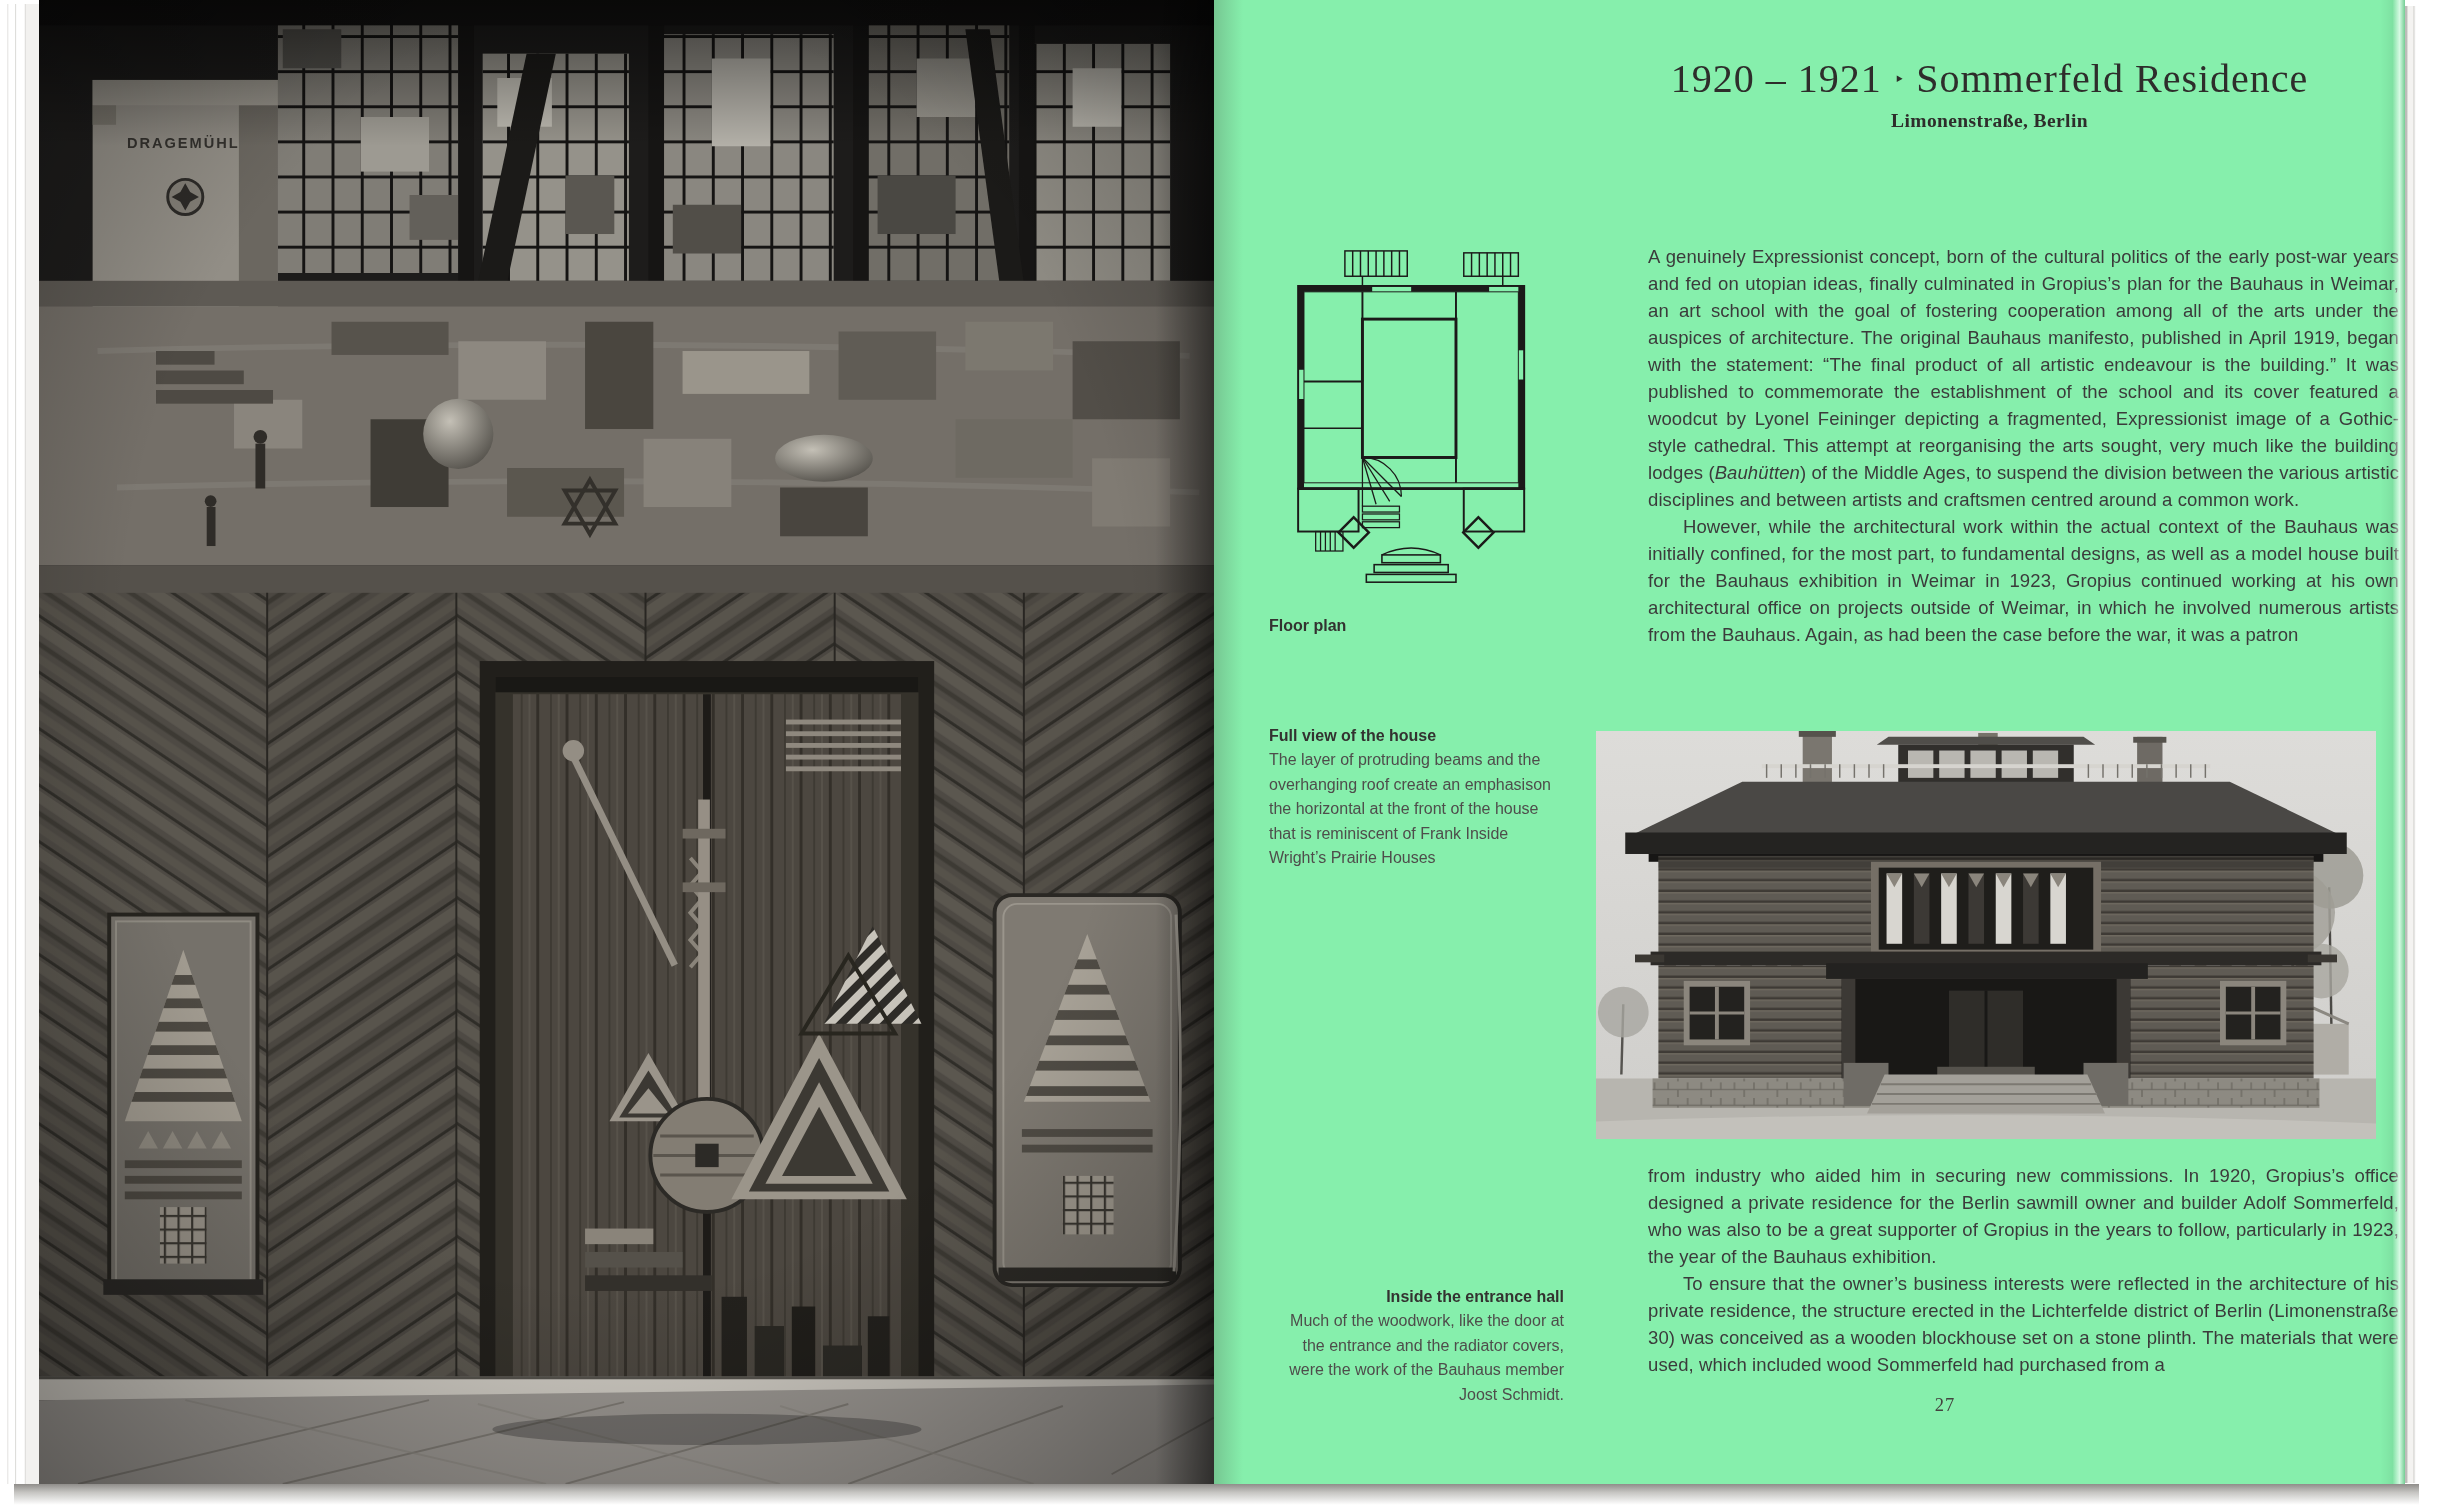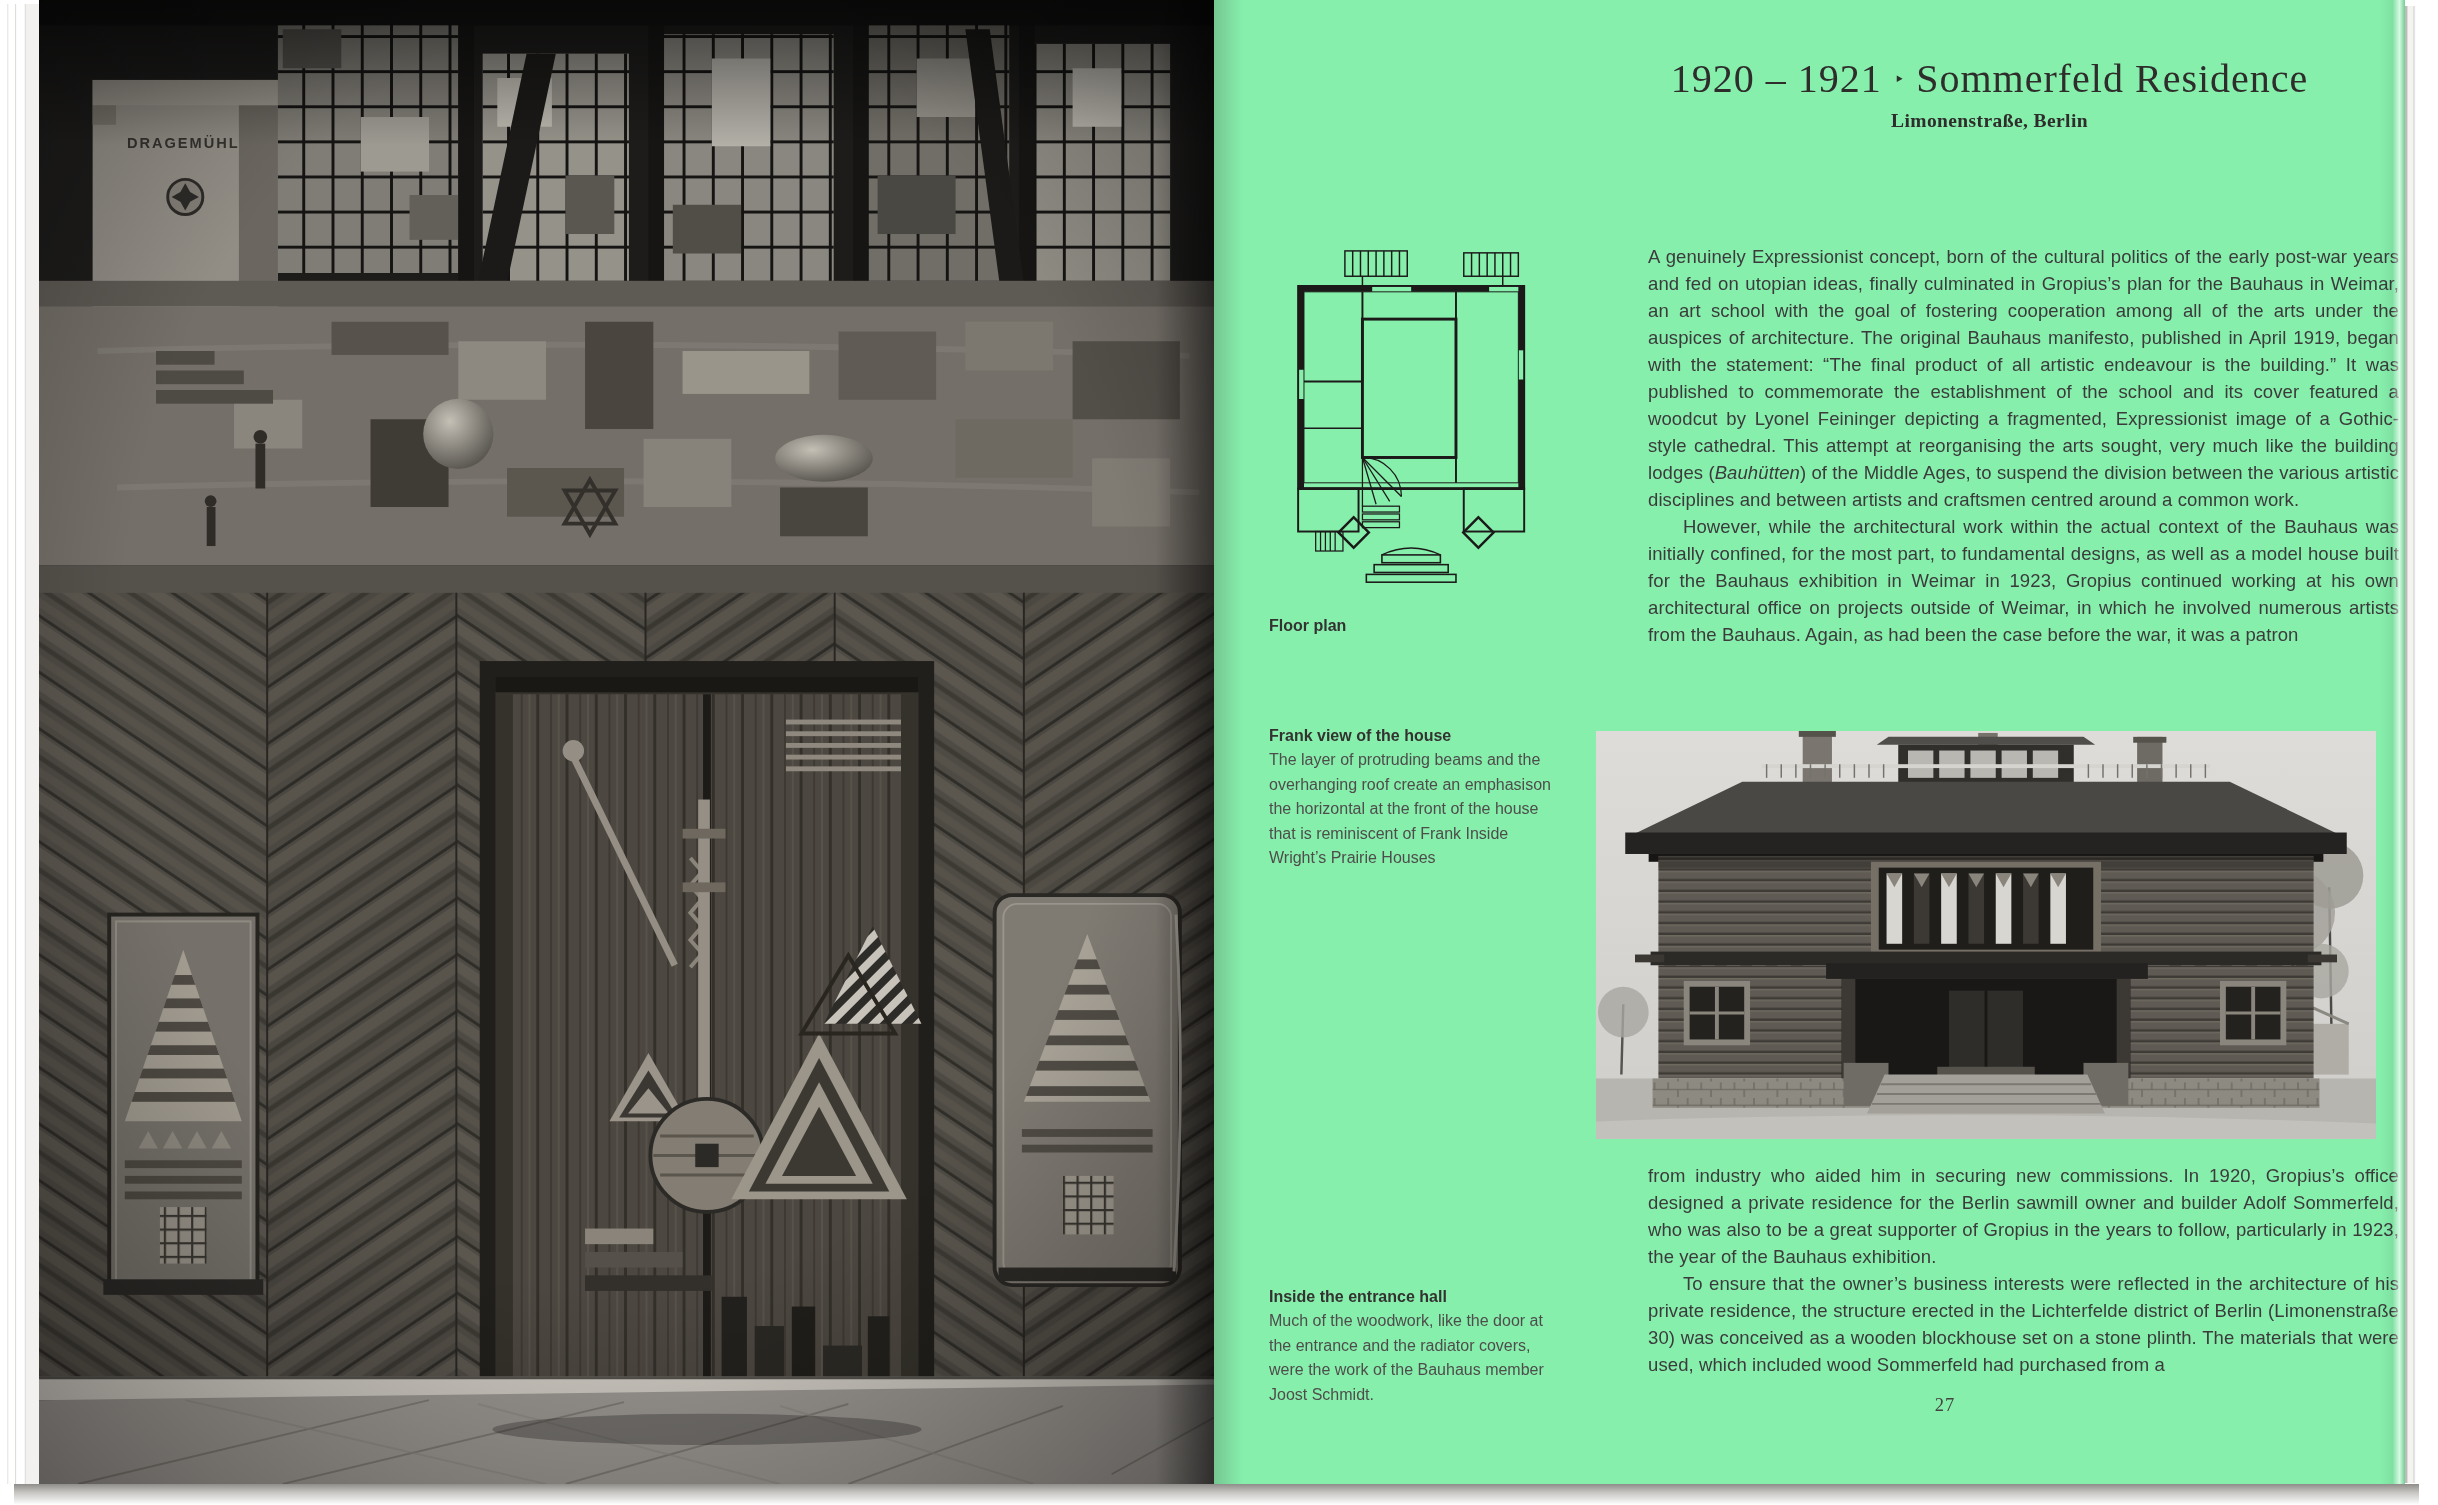--- a/index.html
+++ b/index.html
@@ -33,21 +33,21 @@
   .header .marker{font-size:22.4px;vertical-align:4.9px;margin:0 11.7px 0 13.7px;color:#2e2d2b;}
   .header .subtitle{font-size:19.5px;font-weight:bold;margin-top:8px;letter-spacing:0.4px;}
 
   .plan-figure{position:absolute;left:51px;top:232px;width:304px;height:373px;}
   .plan-figure svg{display:block;width:100%;height:100%;}
 
   .caption{position:absolute;left:55px;width:295px;color:#4e4d4b;font-size:16px;line-height:24.4px;}
   .caption .cap-title{font-weight:bold;color:#333230;}
   .cap-floorplan{top:614px;}
   .cap-fullview{top:724px;}
-  .cap-hall{top:1285px;}
+  .cap-hall{top:1285px;text-align:right;}
 
   .bodycol{position:absolute;left:434px;width:751px;}
   .bodycol p{margin:0;text-align:justify;font-size:18.5px;line-height:27px;
     color:#3b3b3b;letter-spacing:0.1px;}
   .bodycol p.indent{text-indent:35px;}
   .text-upper{top:243px;}
   .text-lower{top:1162px;}
 
   .house-figure{position:absolute;left:382px;top:731px;width:780px;height:408px;}
   .house-figure svg{display:block;width:100%;height:100%;}
@@ -440,21 +440,21 @@
           </g>
         </g>
       </svg>
     </div>
 
     <div class="caption cap-floorplan">
       <div class="cap-title">Floor plan</div>
     </div>
 
     <div class="caption cap-fullview">
-      <div class="cap-title">Frank view of the house</div>
+      <div class="cap-title">Full view of the house</div>
       <div class="cap-body">The layer of protruding beams and the overhanging roof create an emphasison the horizontal at the front of the house that is reminiscent of Frank Inside Wright’s Prairie Houses</div>
     </div>
 
     <div class="caption cap-hall">
       <div class="cap-title">Inside the entrance hall</div>
       <div class="cap-body">Much of the woodwork, like the door at the entrance and the radiator covers, were the work of the Bauhaus member Joost Schmidt.</div>
     </div>
 
     <div class="bodycol text-upper">
       <p><span>A genuinely Expressionist concept, born of the cultural politics of the early post-war years and fed on utopian ideas, finally culminated in Gropius’s plan for the Bauhaus in Weimar, an art school with the goal of fostering cooperation among all of the arts under the auspices of architecture. The original Bauhaus manifesto, published in April 1919, began with the statement: “The final product of all artistic endeavour is the building.” It was published to commemorate the establishment of the school and its cover featured a woodcut by Lyonel Feininger depicting a fragmented, Expressionist image of a Gothic-style cathedral. This attempt at reorganising the arts sought, very much like the building lodges (</span><i>Bauhütten</i><span>) of the Middle Ages, to suspend the division between the various artistic disciplines and between artists and craftsmen centred around a common work.</span></p>

